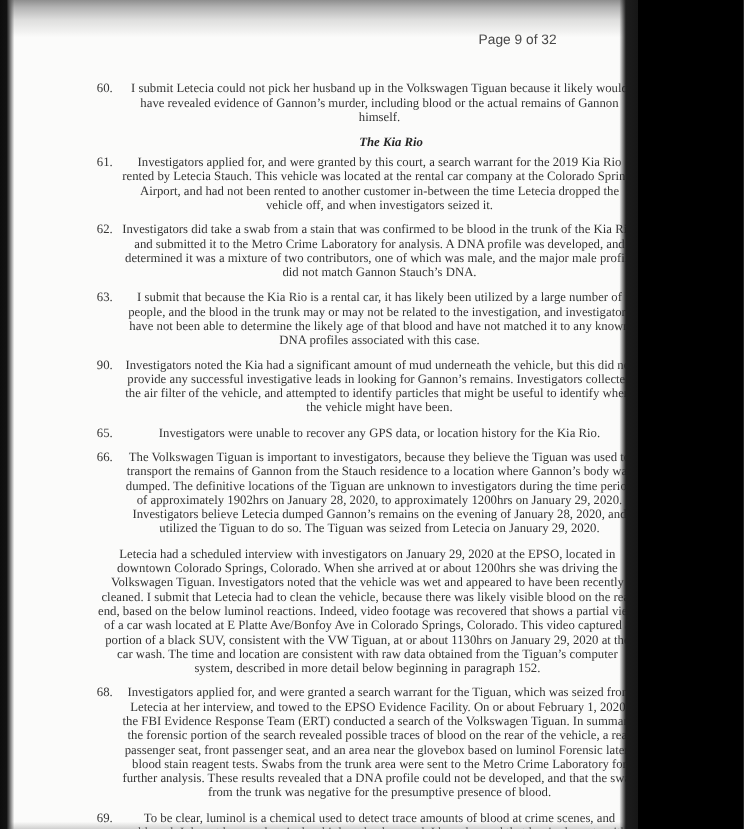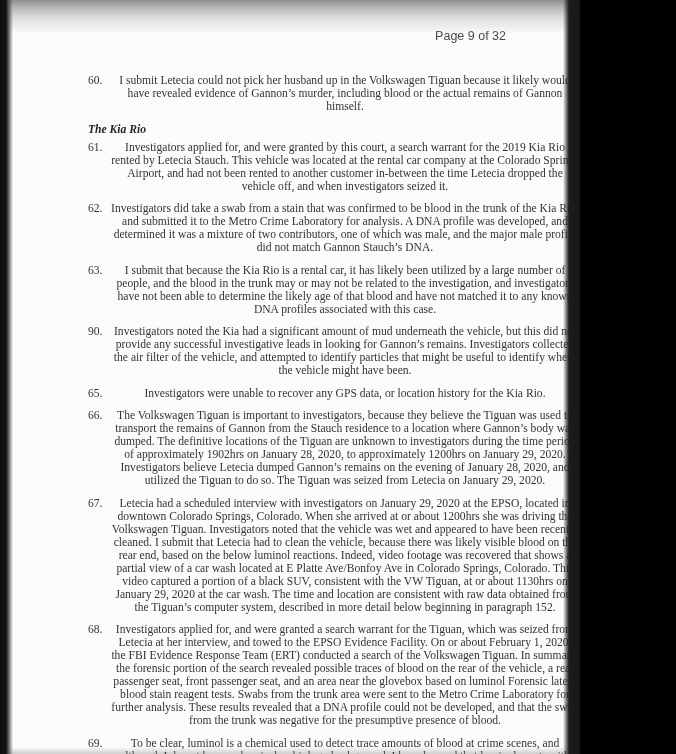--- a/index.html
+++ b/index.html
@@ -83,20 +83,21 @@
   .para .num {
     flex: 0 0 22px;
     color: #343434;
   }
   .para .ptext {
     width: 513px;
     text-align: center;
   }
   .heading {
     width: 535px;
+    text-align: center;
     font-weight: bold;
     font-style: italic;
     margin: 2px 0 5px 0;
     color: #262626;
   }
 </style>
 </head>
 <body>
 
 <div class="scan">
@@ -143,21 +144,20 @@
         <span class="ptext">Investigators were unable to recover any GPS data, or location history for the Kia Rio.</span>
       </div>
 
 
       <div class="para">
         <span class="num">66.</span>
         <span class="ptext">The Volkswagen Tiguan is important to investigators, because they believe the Tiguan was used to transport the remains of Gannon from the Stauch residence to a location where Gannon’s body was dumped. The definitive locations of the Tiguan are unknown to investigators during the time period of approximately 1902hrs on January 28, 2020, to approximately 1200hrs on January 29, 2020. Investigators believe Letecia dumped Gannon’s remains on the evening of January 28, 2020, and utilized the Tiguan to do so.  The Tiguan was seized from Letecia on January 29, 2020.</span>
       </div>
 
       <div class="para">
-        <span class="num">67.</span>
         <span class="ptext">Letecia had a scheduled interview with investigators on January 29, 2020 at the EPSO, located in downtown Colorado Springs, Colorado.  When she arrived at or about 1200hrs she was driving the Volkswagen Tiguan.  Investigators noted that the vehicle was wet and appeared to have been recently cleaned. I submit that Letecia had to clean the vehicle, because there was likely visible blood on the rear end, based on the below luminol reactions.  Indeed, video footage was recovered that shows a partial view of a car wash located at E Platte Ave/Bonfoy Ave in Colorado Springs, Colorado.  This video captured a portion of a black SUV, consistent with the VW Tiguan, at or about 1130hrs on January 29, 2020 at the car wash.  The time and location are consistent with raw data obtained from the Tiguan’s computer system, described in more detail below beginning in paragraph 152.</span>
       </div>
 
       <div class="para">
         <span class="num">68.</span>
         <span class="ptext">Investigators applied for, and were granted a search warrant for the Tiguan, which was seized from Letecia at her interview, and towed to the EPSO Evidence Facility. On or about February 1, 2020, the FBI Evidence Response Team (ERT) conducted a search of the Volkswagen Tiguan.  In summary, the forensic portion of the search revealed possible traces of blood on the rear of the vehicle, a rear passenger seat, front passenger seat, and an area near the glovebox based on luminol Forensic latent blood stain reagent tests.  Swabs from the trunk area were sent to the Metro Crime Laboratory for further analysis. These results revealed that a DNA profile could not be developed, and that the swab from the trunk was negative for the presumptive presence of blood.</span>
       </div>
 
       <div class="para">
         <span class="num">69.</span>

